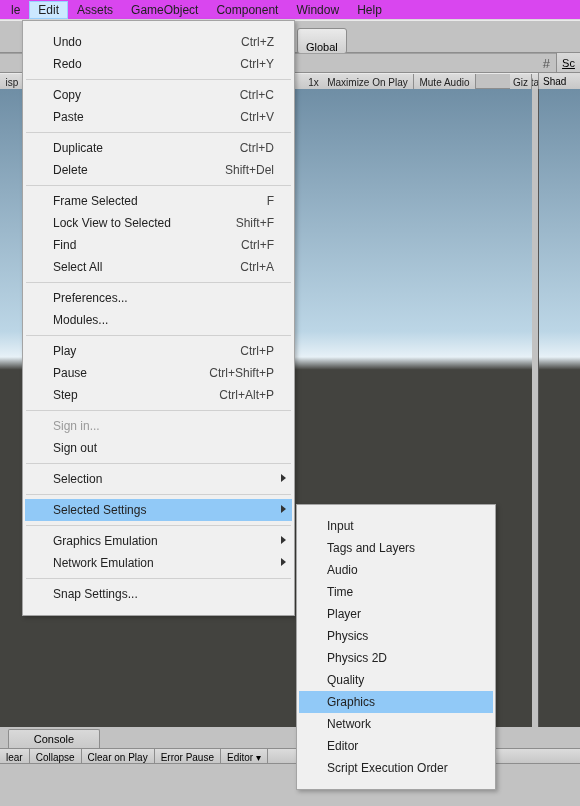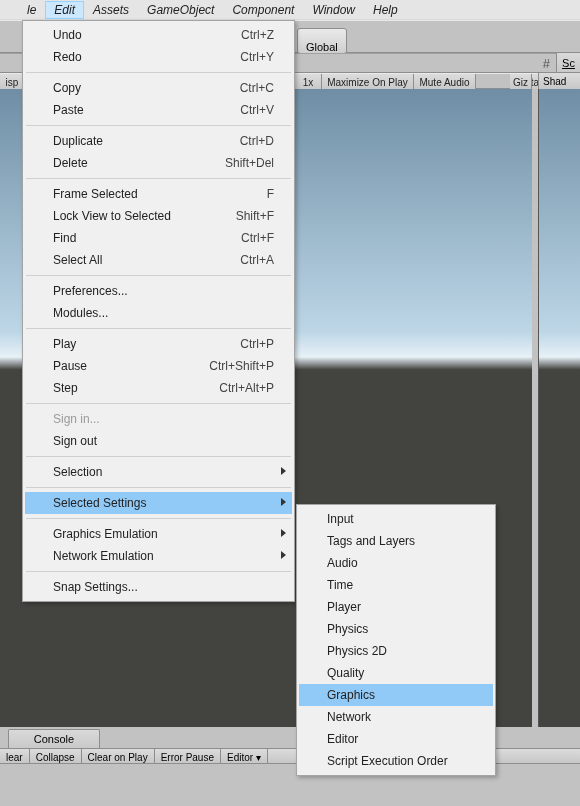--- a/index.html
+++ b/index.html
@@ -2,22 +2,22 @@
 <html><head>
 <meta charset="utf-8">
 <style>
   * { box-sizing: border-box; margin: 0; padding: 0; font-family: "Segoe UI", Arial, sans-serif; font-size: 12px; }
   html, body { width: 580px; height: 806px; overflow: hidden; background: #c2c2c2; }
   .root { position: relative; width: 580px; height: 806px; }
 
   
   .menubar {
     position: absolute; left: 0; top: 0; width: 580px; height: 20px;
-    background: #e5e5e5; border-bottom: 1px solid #d9d9d9;
-    display: flex; align-items: center; padding-left: 18px; font-style: italic;
+    background: #d946ef; border-bottom: 1px solid #d9d9d9;
+    display: flex; align-items: center; padding-left: 2px;
   }
   .menubar .menuitem {
     padding: 2px 9px; color: #222;
   }
   .menubar .menuitem.active {
     background: #cce8ff; border: 1px solid #99d1ff; padding: 1px 8px;
   }
   .menubar .menuitem.partial { }
 
   
@@ -89,21 +89,21 @@
     border-right:1px solid #8d8d8d; display:flex; align-items:center;
   }
   .console-fill {
     position:absolute; left:0; top:764px; width:580px; height:42px; background:#c2c2c2;
   }
 
   
   .menu {
     position: absolute; background: #f0f0f0;
     border: 1px solid #a4a4a4; box-shadow: 2px 2px 4px rgba(0,0,0,0.25);
-    padding: 3px 2px;
+    padding: 10px 2px;
   }
   .menu .row {
     height: 22px; display: flex; align-items: center;
     padding-left: 28px; padding-right: 18px; position: relative; color: #222;
   }
   .menu .row.highlight { background: #91c9f7; }
   .menu .row.disabled { color: #9a9a9a; }
   .menu .row .label { flex: 1; }
   .menu .row .shortcut { color: #444; padding-left: 30px; font-size: 12px; }
   .menu .row .arrow {
@@ -131,21 +131,21 @@
   <div class="menuitem">Help</div>
 </div>
 
 <div class="chrome-row row1"></div>
 <div class="btn-global">Global</div>
 <div class="chrome-row row2"></div>
 <div class="scene-tab">Sc</div>
 <span class="hash">#</span>
 <div class="chrome-row row3">
   <div class="slot isp">isp</div>
-  <div class="slot" style="left:295px;width:27px;">1x</div>
+  <div class="slot" style="left:295px;width:38px;">1x</div>
   <div class="slot maxp">Maximize On Play</div>
   <div class="slot mute">Mute Audio</div>
   <div class="slot stats">Stats</div>
   <div class="slot giz">Giz</div>
 </div>
 <div class="right-strip">Shad</div>
 
 <div class="vp vp-left"></div>
 <div class="vp-gap"></div>
 <div class="vp vp-right"></div>

